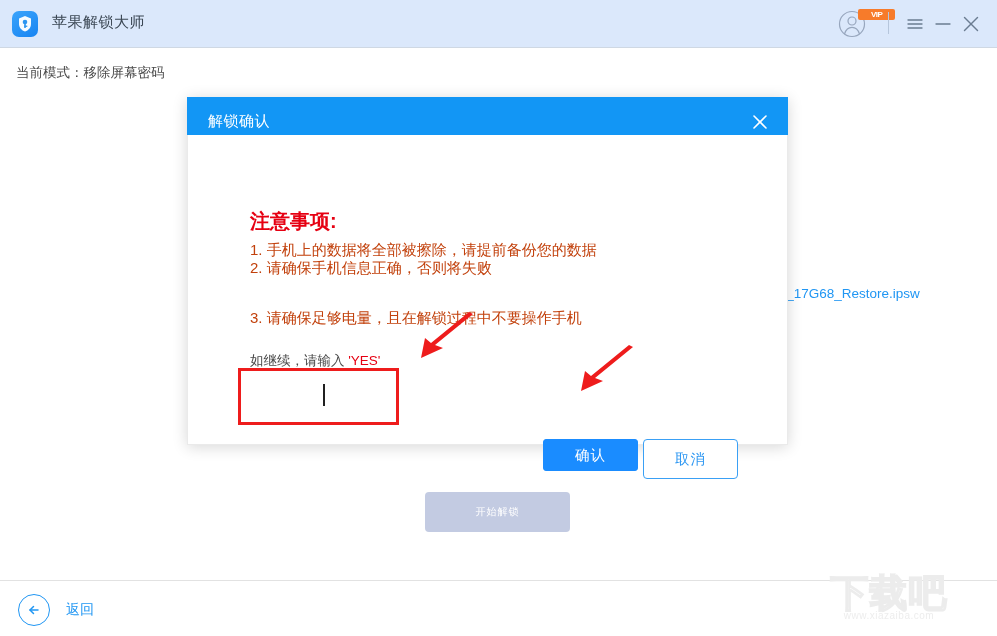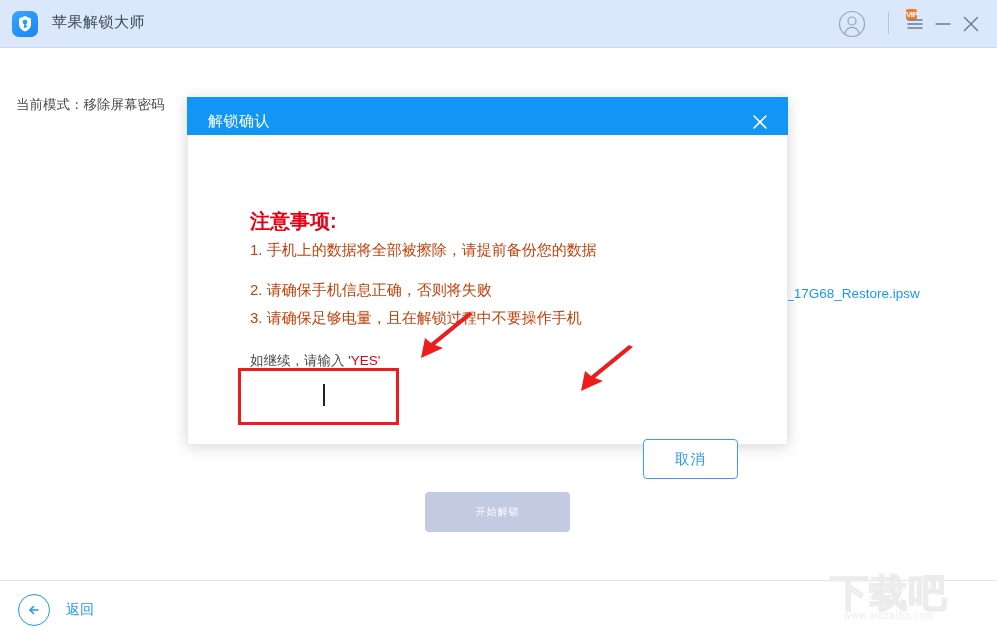--- a/index.html
+++ b/index.html
@@ -47,25 +47,24 @@
     left: 838px; top: 10px;
     width: 28px; height: 28px;
   }
   .vip-badge {
     position: absolute;
     left: 858px; top: 9px;
     background: #f77b2a;
     color: #ffffff;
     font-size: 8px;
     line-height: 11px;
-    padding: 0 0;
+    padding: 0 13px;
     border-radius: 2px;
     font-weight: bold;
     letter-spacing: -0.5px;
-    margin-left: 48px;
   }
   .tb-divider {
     position: absolute;
     left: 888px; top: 12px;
     width: 1px; height: 22px;
     background: #b6c6dc;
   }
   .tb-btn {
     position: absolute;
     top: 12px;
@@ -75,21 +74,20 @@
   .tb-menu { left: 903px; }
   .tb-min  { left: 931px; }
   .tb-close{ left: 959px; }
 
   
   .mode-line {
     position: absolute;
     left: 16px; top: 64px;
     font-size: 13.5px;
     color: #4a4a4a;
-    margin-top: 32px;
   }
 
   
   .bg-filename {
     position: absolute;
     left: 760px; top: 286px;
     font-size: 13.5px;
     color: #2096f3;
     white-space: nowrap;
   }
@@ -201,21 +199,21 @@
     font-weight: bold;
   }
   .notice-item {
     position: absolute;
     left: 62px;
     font-size: 15px;
     color: #c2410c;
     white-space: nowrap;
   }
   .ni0 { top: 106px; }
-  .ni1 { top: 146px; }
+  .ni1 { top: 124px; }
   .ni2 { top: 174px; }
 
   .input-label {
     position: absolute;
     left: 62px; top: 217px;
     font-size: 13.5px;
     color: #4a4a4a;
     white-space: nowrap;
   }
   .input-label .yes-word { color: #e60012; }
@@ -380,20 +378,21 @@
 
     <div class="notice-item ni0">1. 手机上的数据将全部被擦除，请提前备份您的数据</div>
     <div class="notice-item ni1">2. 请确保手机信息正确，否则将失败</div>
     <div class="notice-item ni2">3. 请确保足够电量，且在解锁过程中不要操作手机</div>
 
     <div class="input-label"><span>如继续，请输入 </span><span class="yes-word">'YES'</span></div>
 
     <div class="input-highlight"></div>
     <div class="caret"></div>
 
+    <button class="btn-confirm">确认</button>
     <button class="btn-cancel">取消</button>
   </div>
 </div>
 
 <div class="arrow arrow-input">
   <svg width="70" height="52" viewBox="0 0 70 52">
     <path d="M68 2 L30 33 L38 36 L16 46 L20 26 L26 31 L64 0 Z" fill="#ee1c1c"></path>
   </svg>
 </div>
 

